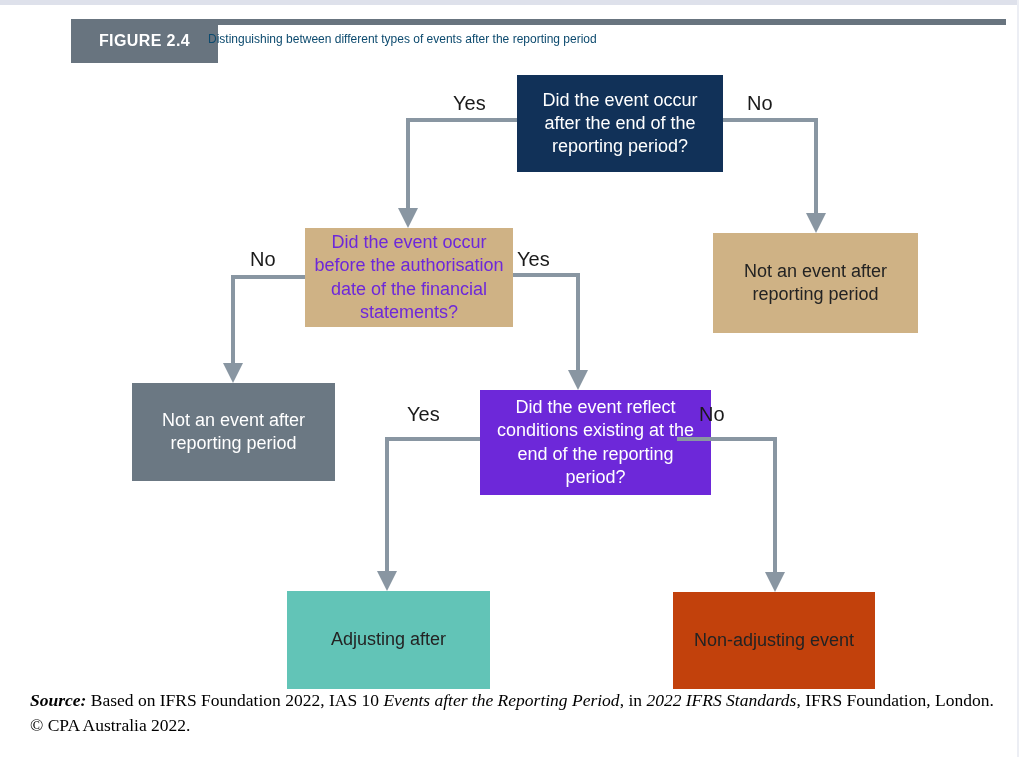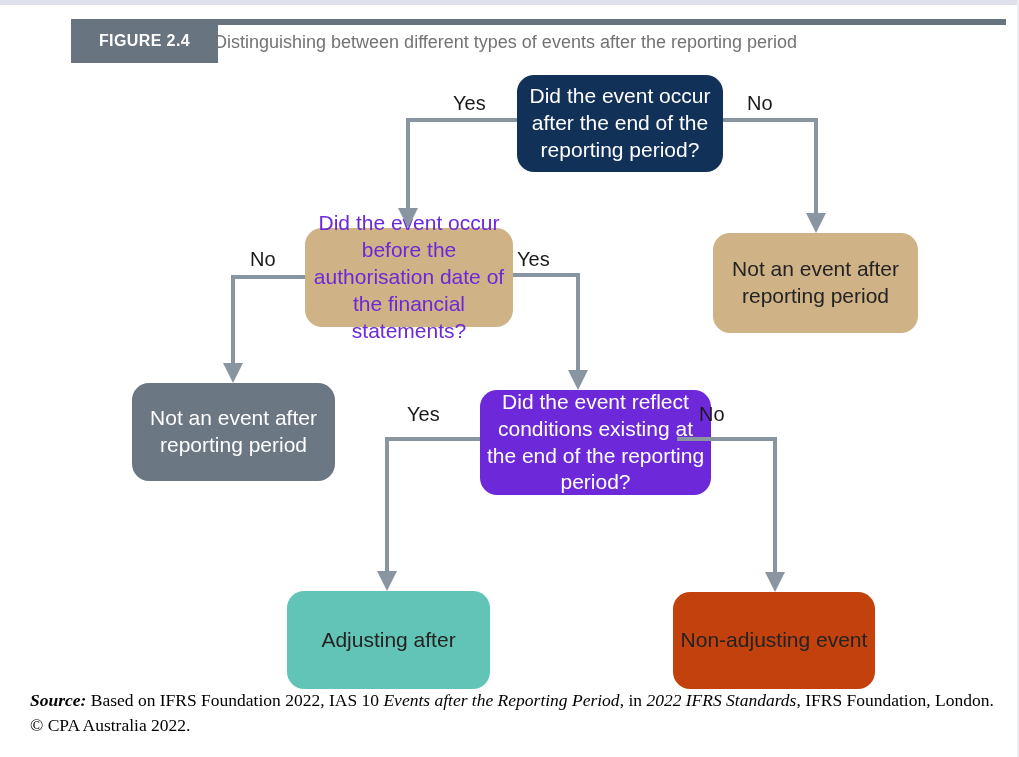--- a/index.html
+++ b/index.html
@@ -10,26 +10,26 @@
   .top-strip{position:absolute;left:0;top:0;width:1019px;height:5px;background:#dee1eb;}
   .right-edge{position:absolute;right:0;top:0;width:2px;height:757px;background:#eceef4;}
 
   
   .figure-label-box{
     position:absolute;left:31px;top:19px;width:147px;height:44px;background:#68747f;
     color:#ffffff;font-weight:bold;font-size:16px;letter-spacing:0.4px;
     display:flex;align-items:center;justify-content:center;margin-left:40px;
   }
   .header-rule{position:absolute;left:178px;top:19px;width:828px;height:6px;background:#68747f;}
-  .figure-title{position:absolute;left:214px;top:32px;font-size:18px;color:#737373;white-space:nowrap;}
+  .figure-title{position:absolute;left:208px;top:32px;font-size:12px;color:#0c4a6e;white-space:nowrap;}
 
   
   .node{
     position:absolute;display:flex;align-items:center;justify-content:center;
-    text-align:center;font-size:21px;line-height:1.28;padding:0 5px;box-sizing:border-box;border-radius:17px;
+    text-align:center;font-size:18px;line-height:1.28;padding:0 5px;box-sizing:border-box;
   }
   #node-q1{left:517px;top:75px;width:206px;height:97px;background:#113158;color:#ffffff;}
   #node-q2{left:305px;top:228px;width:208px;height:99px;background:#cfb285;color:#6d28d9;}
   #node-not-event-right{left:713px;top:233px;width:205px;height:100px;background:#cfb285;color:#232323;}
   #node-not-event-left{left:132px;top:383px;width:203px;height:98px;background:#6b7883;color:#ffffff;}
   #node-q3{left:480px;top:390px;width:231px;height:105px;background:#6d28d9;color:#ffffff;}
   #node-adjusting{left:287px;top:591px;width:203px;height:98px;background:#62c4b7;color:#232323;}
   #node-non-adjusting{left:673px;top:592px;width:202px;height:97px;background:#c2410c;color:#232323;}
 
   

